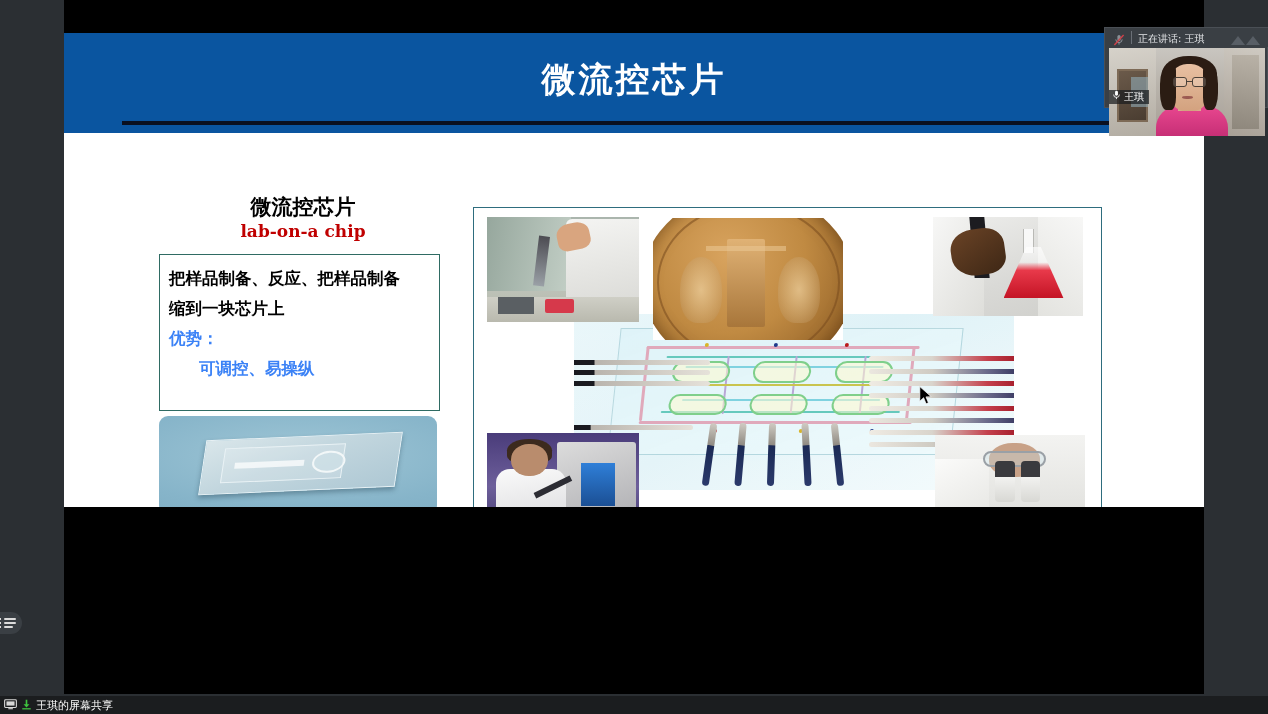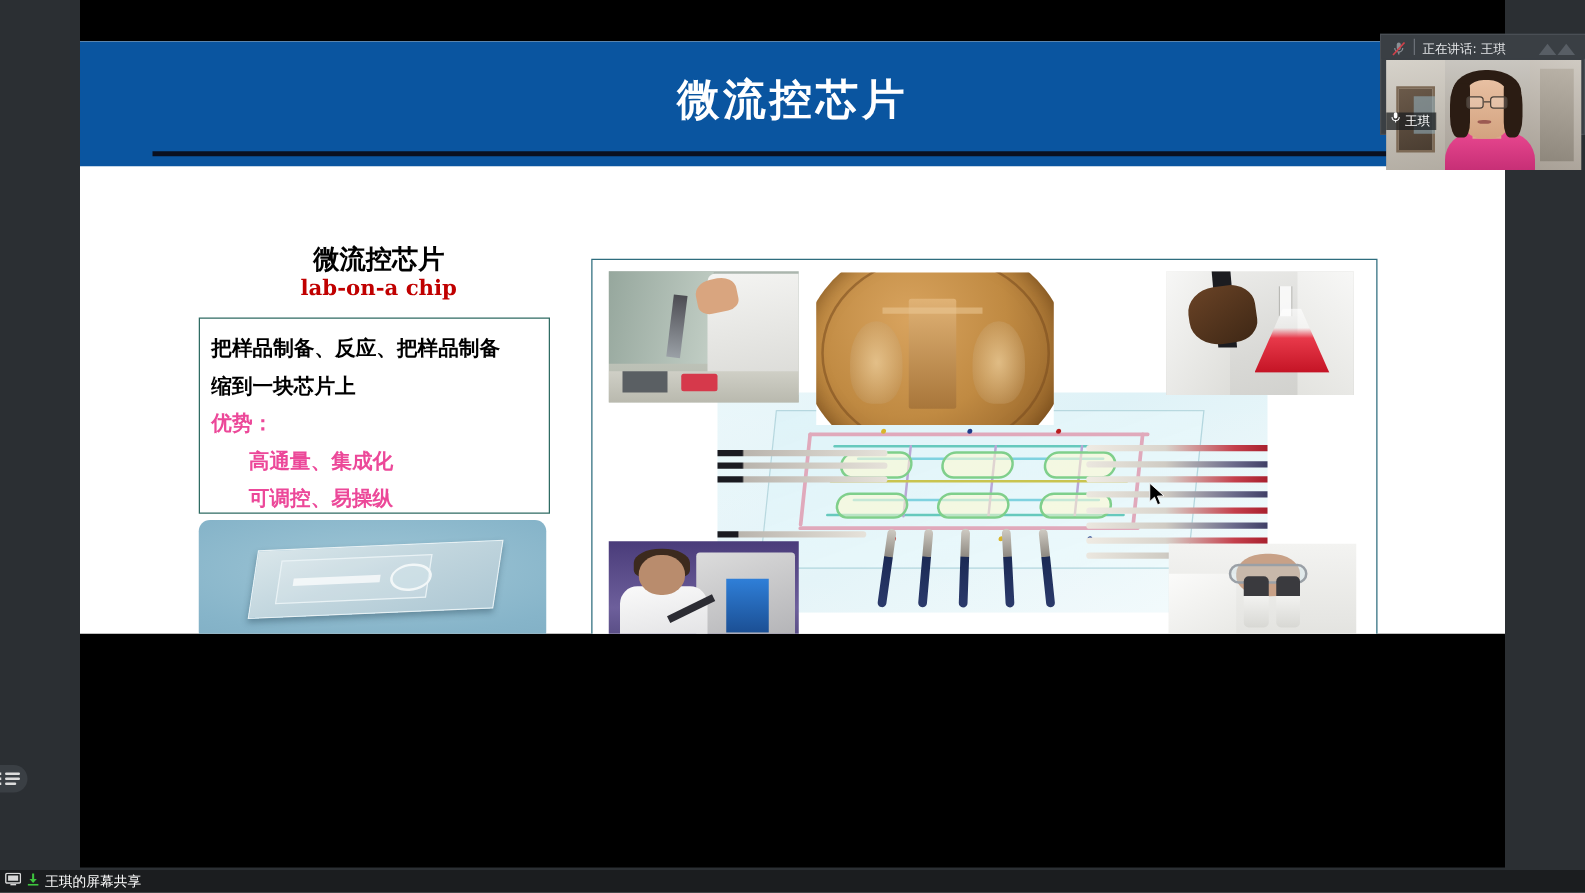--- a/index.html
+++ b/index.html
@@ -63,21 +63,21 @@
     border: 1.6px solid #2f6b63;
     background: #ffffff;
     padding: 9px 0 0 9px;
   }
   .tb-line {
     font-size: 16.5px; font-weight: bold; line-height: 30px;
     font-family: "DejaVu Sans", "Liberation Sans", sans-serif;
     white-space: nowrap;
   }
   .tb-black { color: #000000; }
-  .tb-blue  { color: #ec4899; }
+  .tb-blue  { color: #3b82f6; }
   .tb-indent { padding-left: 30px; }
 
   
   .chip-photo {
     position: absolute; left: 95px; top: 383px;
     width: 278px; height: 98px;
     border-radius: 9px;
     background:
       radial-gradient(ellipse 120% 100% at 50% 40%, #9fc6d6 0%, #86b4c9 55%, #7aa9bf 100%);
     overflow: hidden;
@@ -338,21 +338,20 @@
       <div class="title-text">微流控芯片</div>
       <div class="title-rule"></div>
 
       <div class="left-heading">微流控芯片</div>
       <div class="left-subheading">lab-on-a chip</div>
 
       <div class="text-box">
         <div class="tb-line tb-black">把样品制备、反应、把样品制备</div>
         <div class="tb-line tb-black">缩到一块芯片上</div>
         <div class="tb-line tb-blue">优势：</div>
-        <div class="tb-line tb-blue tb-indent">高通量、集成化</div>
         <div class="tb-line tb-blue tb-indent">可调控、易操纵</div>
       </div>
 
       <div class="chip-photo">
         <div class="chip-slab">
           <div class="chip-inner"></div>
           <div class="chip-channel"></div>
           <div class="chip-well"></div>
         </div>
       </div>

